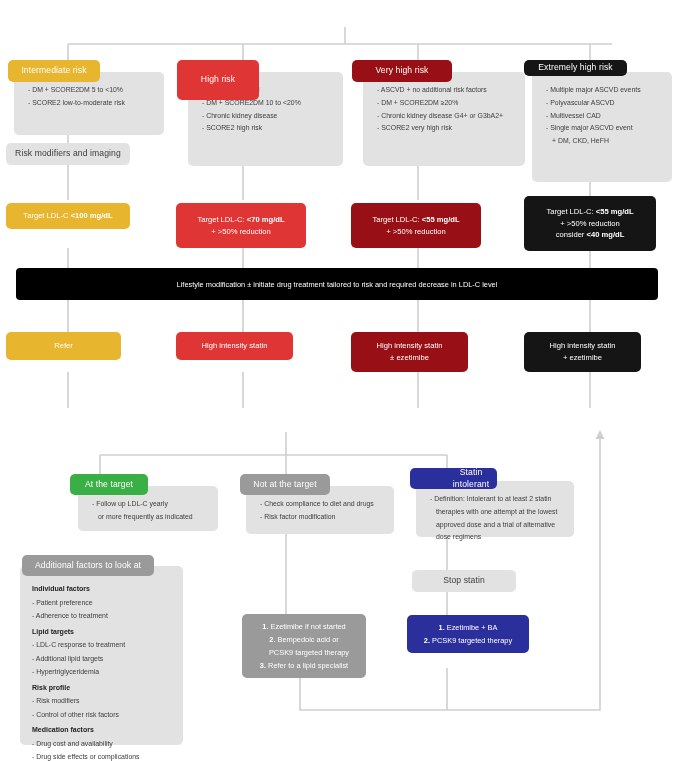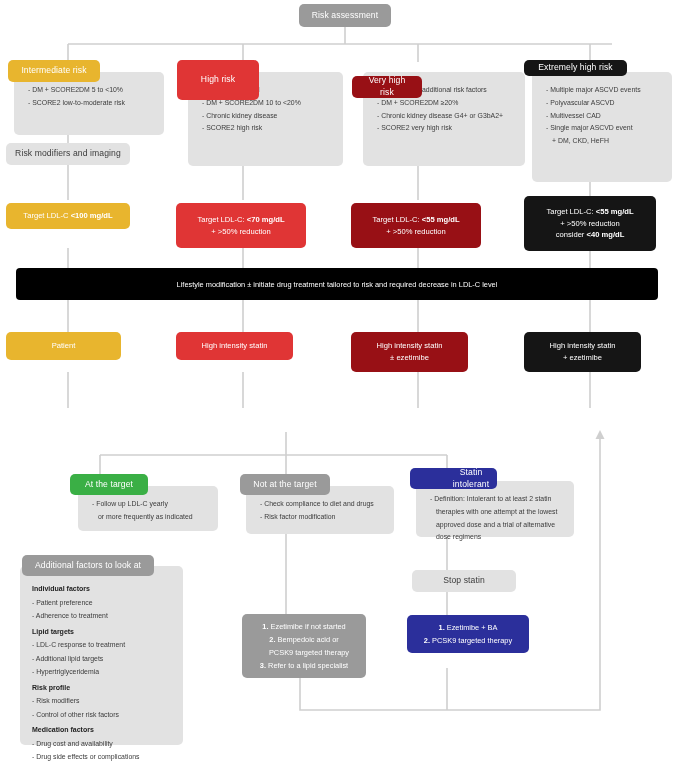--- a/index.html
+++ b/index.html
@@ -143,23 +143,20 @@
 
       <path d="M286 534 L286 614"></path>
 
       <path d="M300 678 L300 710 L600 710 L600 436"></path>
       <path d="M447 668 L447 710"></path>
     </g>
 
     <path d="M600 430 L595.5 439 L604.5 439 Z" fill="#cfcfcf"></path>
   </svg>
 
-  <div class="node pill grey" style="left:299px; top:4px; width:92px; height:23px;">
-    <span>Risk assessment</span>
-  </div>
 
   <div class="panel" style="left:14px; top:72px; width:150px; height:63px;">
     <div class="li">- DM + SCORE2DM 5 to &lt;10%</div>
     <div class="li">- SCORE2 low-to-moderate risk</div>
   </div>
   <div class="panel" style="left:188px; top:72px; width:155px; height:94px;">
     <div class="li">- Heterozygous FH</div>
     <div class="li">- DM + SCORE2DM 10 to &lt;20%</div>
     <div class="li">- Chronic kidney disease</div>
     <div class="li">- SCORE2 high risk</div>
@@ -177,21 +174,21 @@
     <div class="li">- Single major ASCVD event</div>
     <div class="li sub">+ DM, CKD, HeFH</div>
   </div>
 
   <div class="node pill amber" style="left:8px; top:60px; width:92px; height:22px;">
     <span>Intermediate risk</span>
   </div>
   <div class="node pill red" style="left:177px; top:60px; width:82px; height:40px;">
     <span>High risk</span>
   </div>
-  <div class="node pill dkred" style="left:352px; top:76px; width:70px; height:22px;">
+  <div class="node pill dkred" style="left:352px; top:60px; width:100px; height:22px;">
     <span>Very high risk</span>
   </div>
   <div class="node pill black" style="left:524px; top:60px; width:103px; height:16px;">
     <span>Extremely high risk</span>
   </div>
 
   <div class="node pill lgrey" style="left:6px; top:143px; width:124px; height:22px; color:#3b3b3b;">
     <span>Risk modifiers and imaging</span>
   </div>
 
@@ -223,21 +220,21 @@
     <div>
       <span>consider </span><b>&lt;40 mg/dL</b>
     </div>
   </div>
 
   <div class="bar" style="left:16px; top:268px; width:642px; height:32px;">
     <span>Lifestyle modification ± initiate drug treatment tailored to risk and required decrease in LDL-C level</span>
   </div>
 
   <div class="statin-box amber" style="left:6px; top:332px; width:115px; height:28px;">
-    <div>Patient</div>
+    <div>Refer</div>
   </div>
   <div class="statin-box red" style="left:176px; top:332px; width:117px; height:28px;">
     <div>High intensity statin</div>
   </div>
   <div class="statin-box dkred" style="left:351px; top:332px; width:117px; height:40px;">
     <div>High intensity statin</div>
     <div>± ezetimibe</div>
   </div>
   <div class="statin-box black" style="left:524px; top:332px; width:117px; height:40px;">
     <div>High intensity statin</div>

